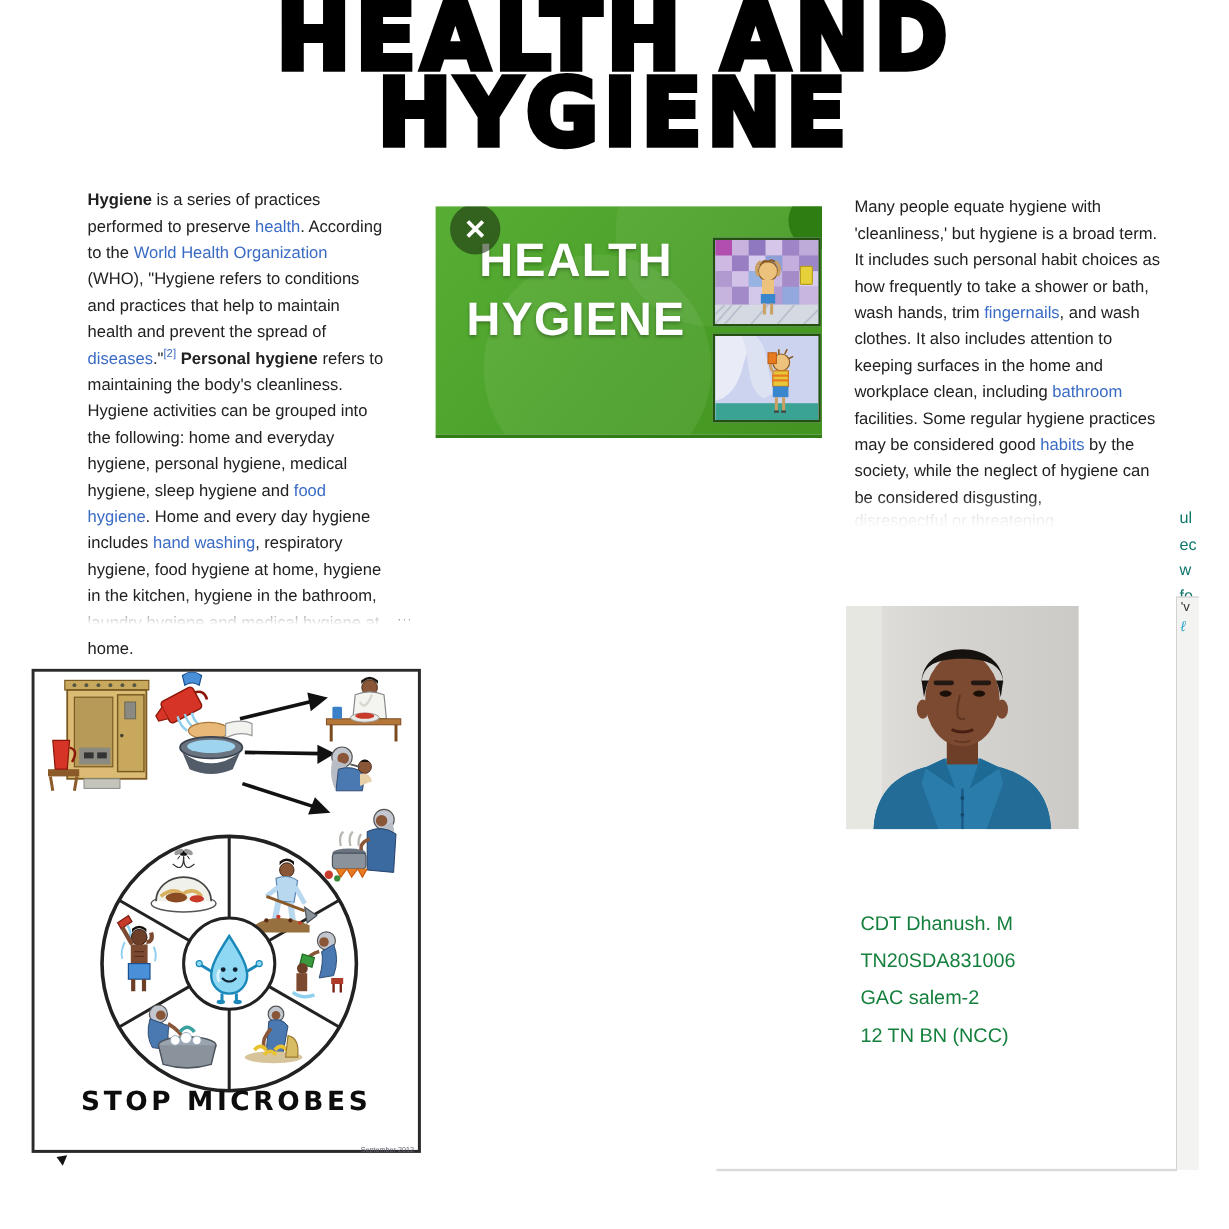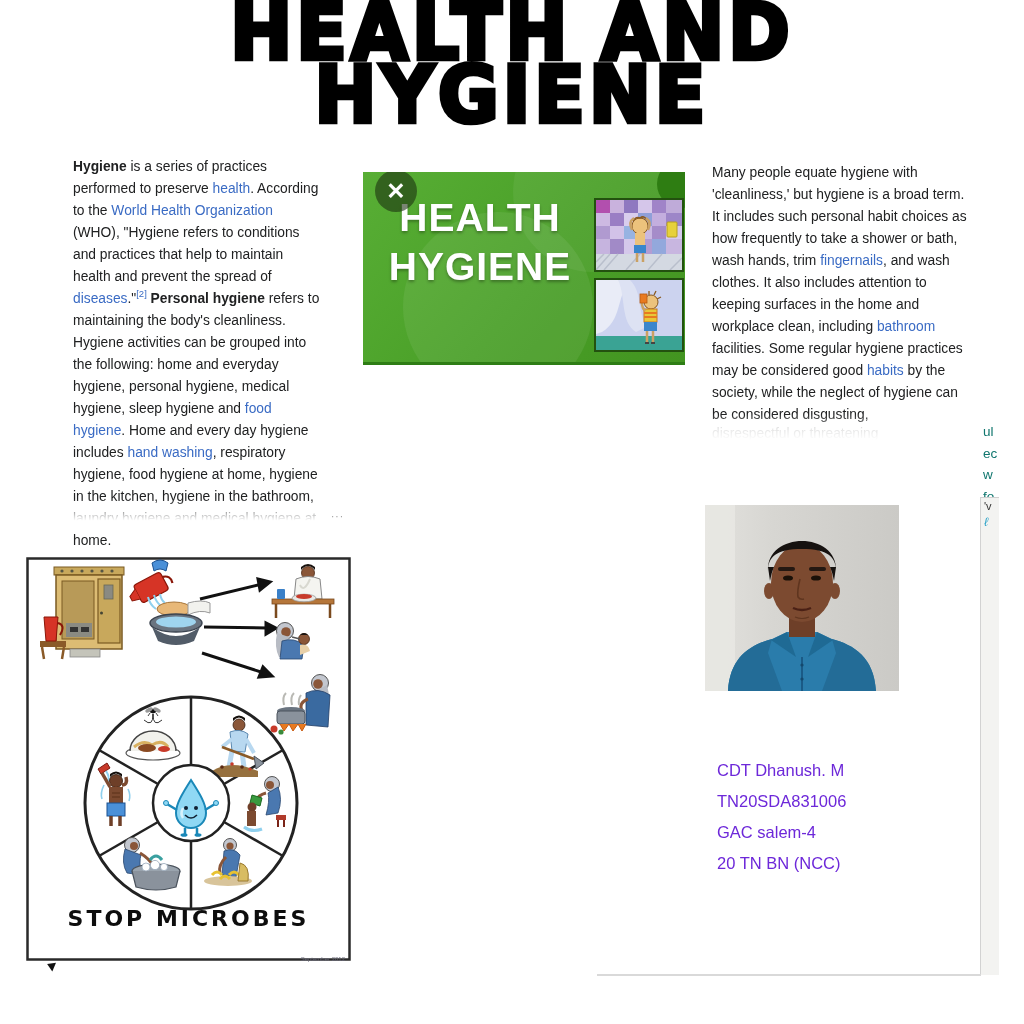--- a/index.html
+++ b/index.html
@@ -60,21 +60,21 @@
   
   .page-vline{left:980px;top:497px;width:1px;height:478px;background:#d2d2d2;}
   .page-hline{left:597px;top:974px;width:384px;height:2px;background:#d9d9d9;}
   .edge-strip{left:981px;top:497px;width:18px;height:477px;background:#f3f3f1;
     border-top:1px solid #cfcfcf;}
   .edge-g1{left:3px;top:2px;font-size:11px;color:#333;}
   .edge-g2{left:3px;top:17px;font-size:12px;color:#2ba3c8;font-style:italic;}
   .edge-frags{left:983px;top:421px;font-size:13.5px;line-height:21.5px;color:#0f766e;}
   .edge-frags span{display:block;}
   .photo{left:705px;top:505px;width:194px;height:186px;}
-  .profile{left:717px;top:755px;font-size:16.5px;line-height:31px;color:#6d28d9;}
+  .profile{left:717px;top:755px;font-size:16.5px;line-height:31px;color:#15803d;}
 </style>
 </head>
 <body>
 
 <div class="stage">
 
   <div class="abs main-title">
     <div>HEALTH AND</div>
     <div>HYGIENE</div>
   </div>
@@ -419,17 +419,17 @@
         <path d="M-2,74 q-3,12 -2,18 q2,3 6,2" stroke="#5f351f" stroke-width="1.6" fill="none"></path>
         <path d="M-9,103 q9,4 18,0" stroke="#4a2015" stroke-width="2.4" fill="none"></path>
         <path d="M-7,112 q7,3 14,0" stroke="#5f351f" stroke-width="1.2" fill="none"></path>
       </g>
     </svg>
   </div>
 
   <div class="abs profile">
     <div>CDT Dhanush. M</div>
     <div>TN20SDA831006</div>
-    <div>GAC salem-4</div>
-    <div>20 TN BN (NCC)</div>
+    <div>GAC salem-2</div>
+    <div>12 TN BN (NCC)</div>
   </div>
 
 </div>
 
 </body></html>

